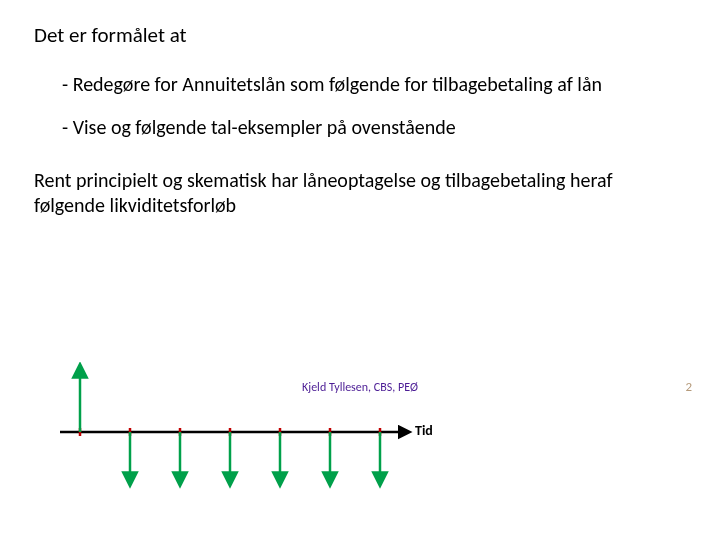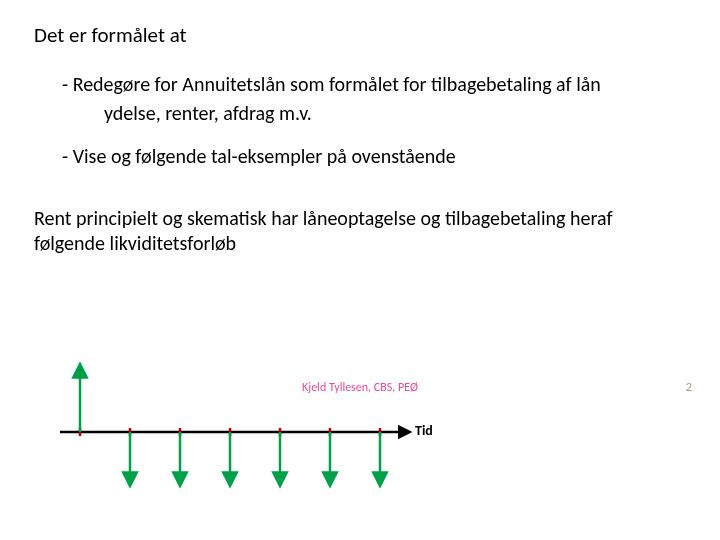--- a/index.html
+++ b/index.html
@@ -28,21 +28,21 @@
     font-size: 20px;
     line-height: 1.25;
     padding-left: 28px;
   }
   .bullets p { margin: 0 0 4px 0; }
   .indent-more { padding-left: 42px; }
   .gap { height: 14px; }
   .para {
     font-size: 20px;
     line-height: 1.25;
-    margin-top: 37px;
+    margin-top: 28px;
   }
   .diagram {
     position: absolute;
     left: 60px;
     top: 362px;
     width: 380px;
     height: 130px;
   }
   .tid {
     position: absolute;
@@ -50,39 +50,38 @@
     font-weight: bold;
     color: #000;
   }
   .footer-center {
     position: absolute;
     bottom: 14px;
     left: 0;
     width: 720px;
     text-align: center;
     font-size: 12px;
-    color: #ec4899;
+    color: #4c1d95;
   }
   .footer-right {
     position: absolute;
     bottom: 14px;
     right: 28px;
     font-size: 13px;
     color: #b59a7a;
   }
 </style>
 </head>
 <body>
 
 <div class="slide">
   <div class="heading">Det er formålet at</div>
 
   <div class="bullets">
-    <p>- Redegøre for Annuitetslån som formålet for tilbagebetaling af lån</p>
-    <p class="indent-more">ydelse, renter, afdrag m.v.</p>
+    <p>- Redegøre for Annuitetslån som følgende for tilbagebetaling af lån</p>
     <div class="gap"></div>
     <p>- Vise og følgende tal-eksempler på ovenstående</p>
   </div>
 
   <div class="para">Rent principielt og skematisk har låneoptagelse og tilbagebetaling heraf følgende likviditetsforløb</div>
 
   <div class="diagram">
     <svg width="380" height="130" viewBox="0 0 380 130">
       <defs>
         <marker id="arrGreen" viewBox="0 0 10 10" refX="5" refY="5" markerWidth="7" markerHeight="7" orient="auto-start-reverse">

